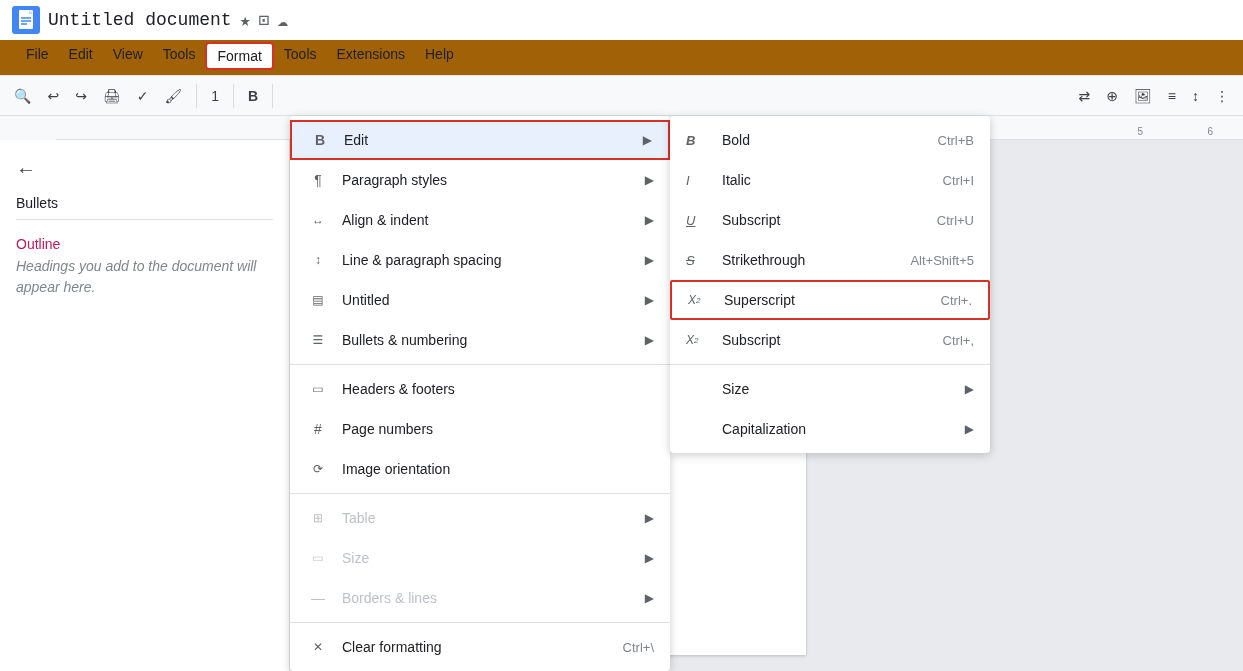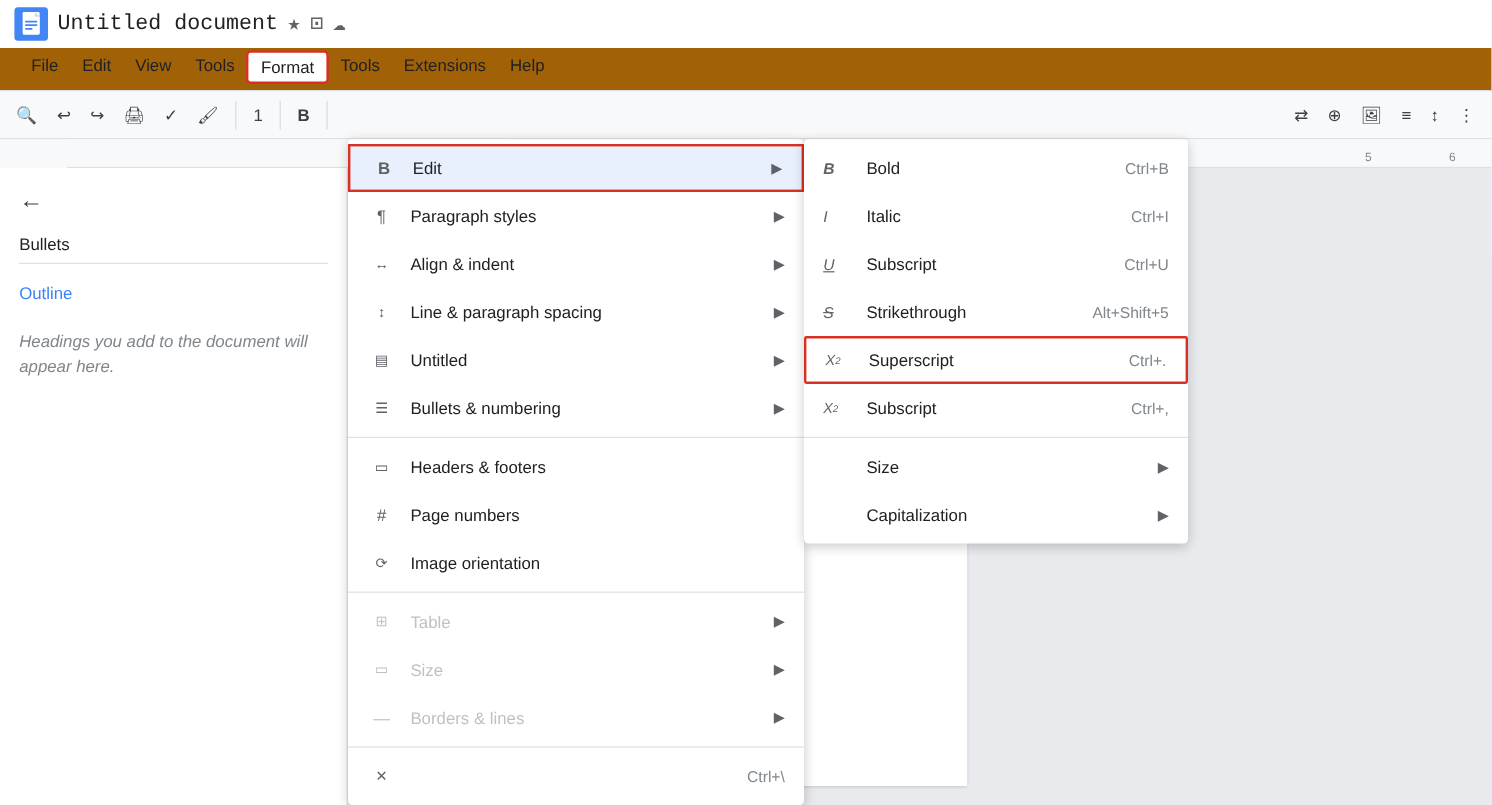--- a/index.html
+++ b/index.html
@@ -145,22 +145,22 @@
       margin-bottom: 8px;
     }
     .sidebar-divider {
       height: 1px;
       background: #e0e0e0;
       margin-bottom: 16px;
     }
     .sidebar-outline-title {
       font-size: 14px;
       font-weight: 500;
-      color: #3b82f6;
-      margin-bottom: 22px;
+      color: #be185d;
+      margin-bottom: 4px;
     }
     .sidebar-outline-text {
       font-size: 14px;
       color: #80868b;
       font-style: italic;
       line-height: 1.5;
     }
 
     
     .doc-area {
@@ -440,20 +440,21 @@
   <div class="menu-row disabled">
     <span class="menu-row-icon">—</span>
     <span class="menu-row-label">Borders &amp; lines</span>
     <span class="menu-row-arrow">▶</span>
   </div>
 
   <div class="menu-divider"></div>
 
   <div class="menu-row">
     <span class="menu-row-icon" style="font-size:12px;">✕</span>
+    <span class="menu-row-label">Clear formatting</span>
     <span style="color:#80868b;font-size:13px;margin-left:auto;">Ctrl+\</span>
   </div>
 </div>
 
 <div class="text-submenu">
 
   <div class="submenu-row">
     <span class="submenu-icon bold-icon">B</span>
     <span class="submenu-label">Bold</span>
     <span class="submenu-shortcut">Ctrl+B</span>

